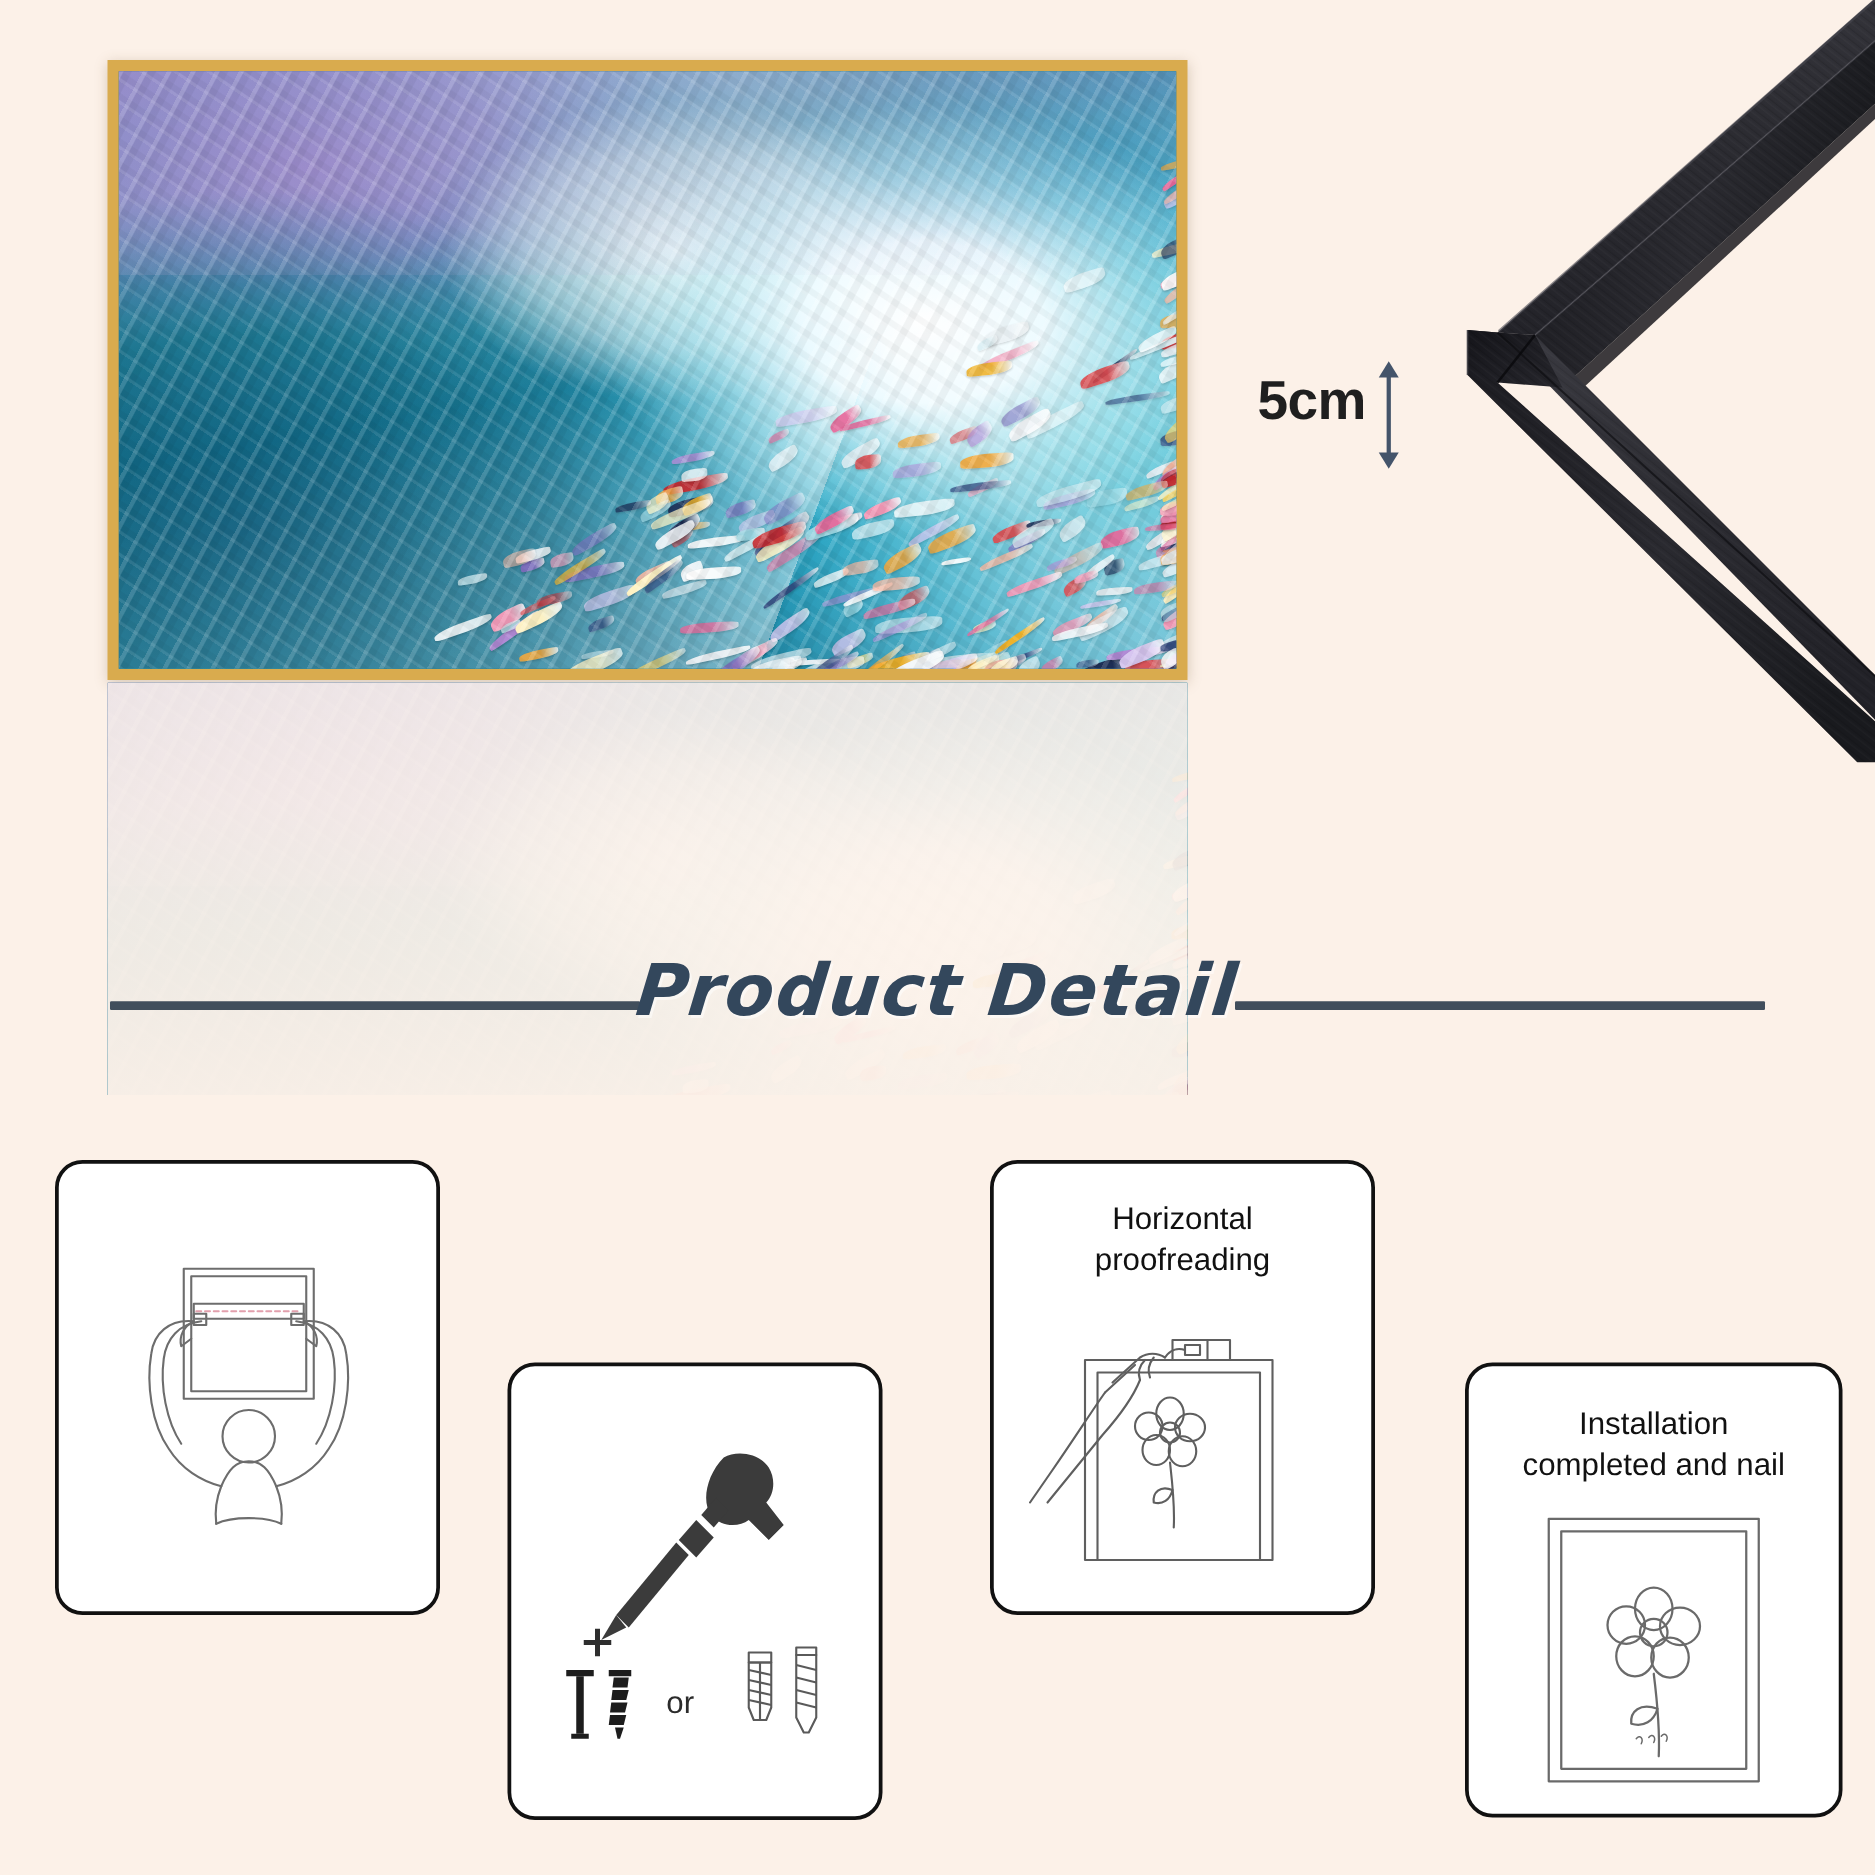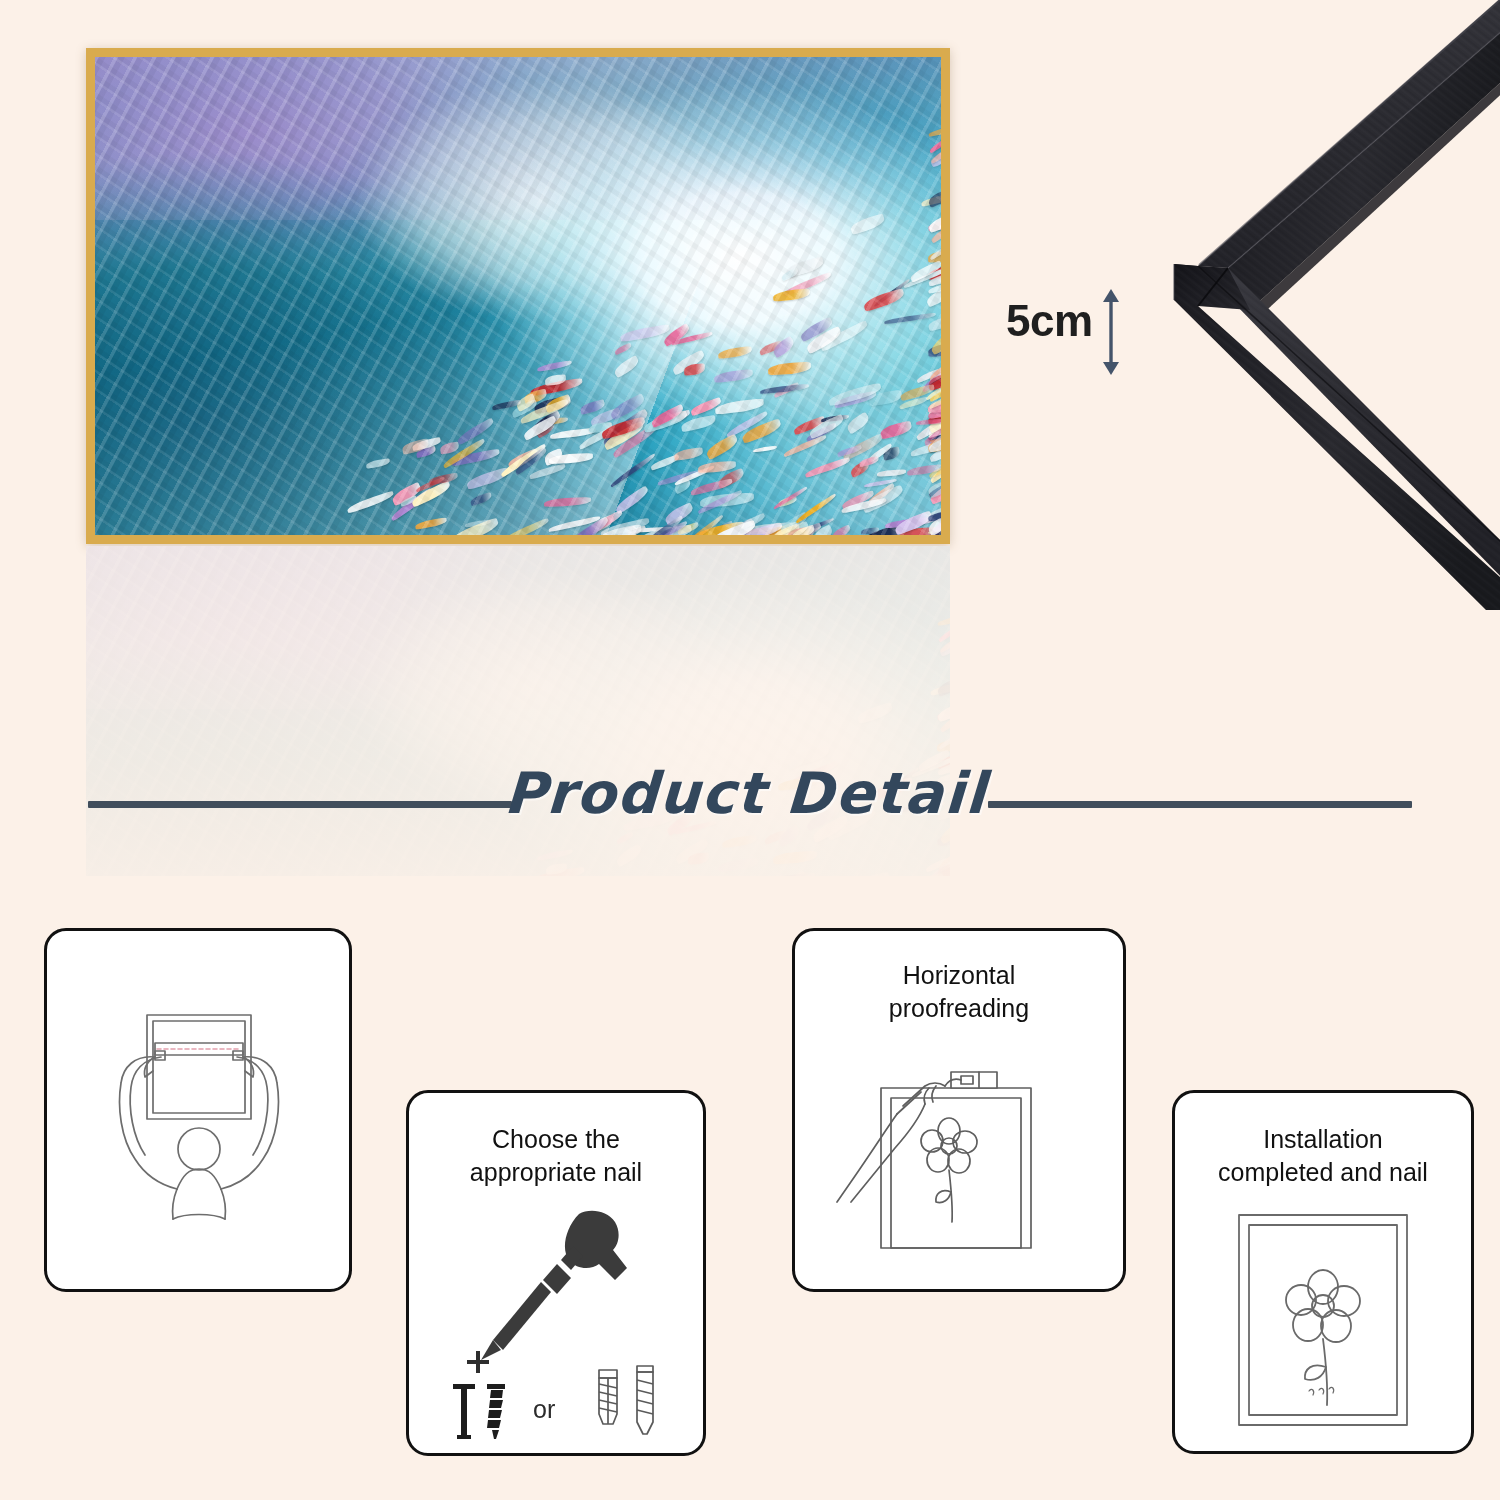--- a/index.html
+++ b/index.html
@@ -101,21 +101,21 @@
   .card .label{
     margin-top:28px;
     text-align:center;line-height:1.32;
     font-size:25px;color:#111;
     padding:0 14px;
     font-family:"Liberation Sans", sans-serif;
   }
   .card .art{flex:1;width:100%;display:flex;align-items:center;justify-content:center;}
   .card.c1{left:44px;  top:928px;  width:308px;height:364px;}
   .card.c2{left:406px; top:1090px; width:300px;height:366px;}
-  .card.c3{left:792px; top:928px;  width:334px;height:364px;}
+  .card.c3{left:792px; top:928px;  width:308px;height:364px;}
   .card.c4{left:1172px;top:1090px; width:302px;height:364px;}
   .card.c2 .label,.card.c4 .label{margin-top:30px;}
 </style>
 </head>
 <body>
 
 <div id="stage">
 
   <div class="painting-wrap">
     <div class="canvas">
@@ -527,23 +527,20 @@
           <path d="M104 190 C110 176 116 170 126 170 C136 170 142 176 148 190"></path>
           <path d="M104 190 C100 200 99 212 100 220"></path>
           <path d="M148 190 C152 200 153 212 152 220"></path>
           <path d="M100 220 C112 214 140 214 152 220"></path>
         </g>
       </svg>
     </div>
   </div>
 
   <div class="card c2">
-    <div class="label">
-      <span>Choose the</span><br><span>appropriate nail</span>
-    </div>
     <div class="art">
       <svg width="250" height="238" viewBox="0 0 250 238">
 
         <g fill="#3b3b3b">
           <path d="M148 12 C158 6 176 8 184 20 C190 30 188 42 182 48 L196 66 L184 78 L168 62 C160 68 146 68 138 58 C130 48 134 26 148 12 Z"></path>
           <path d="M142 44 L130 58 L140 68 L152 54 Z"></path>
           <path d="M126 62 L112 78 L126 92 L140 76 Z"></path>
           <path d="M110 80 L62 138 L72 148 L120 90 Z"></path>
           <path d="M62 138 L50 158 L70 148 Z"></path>
         </g>

